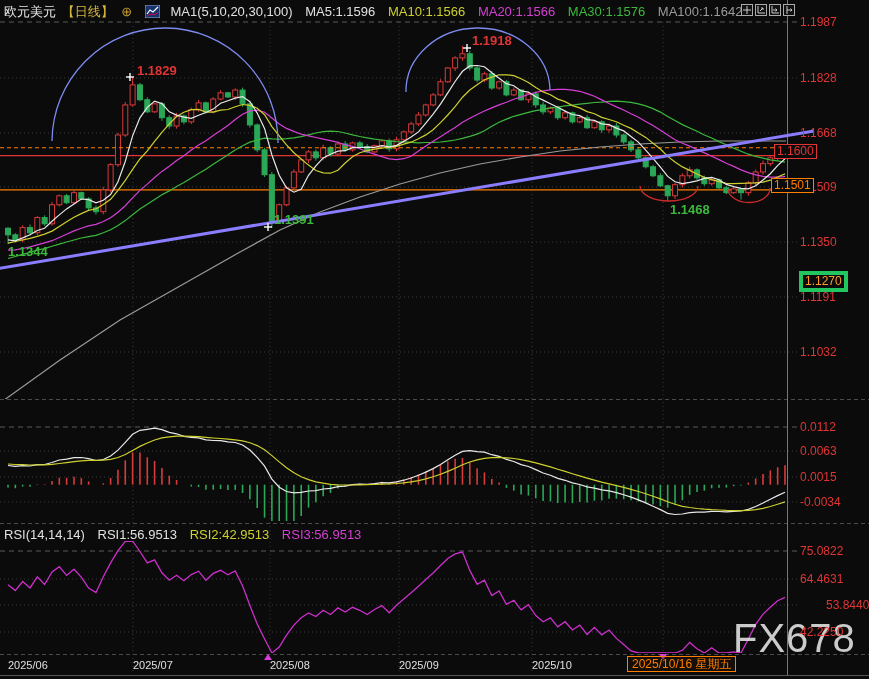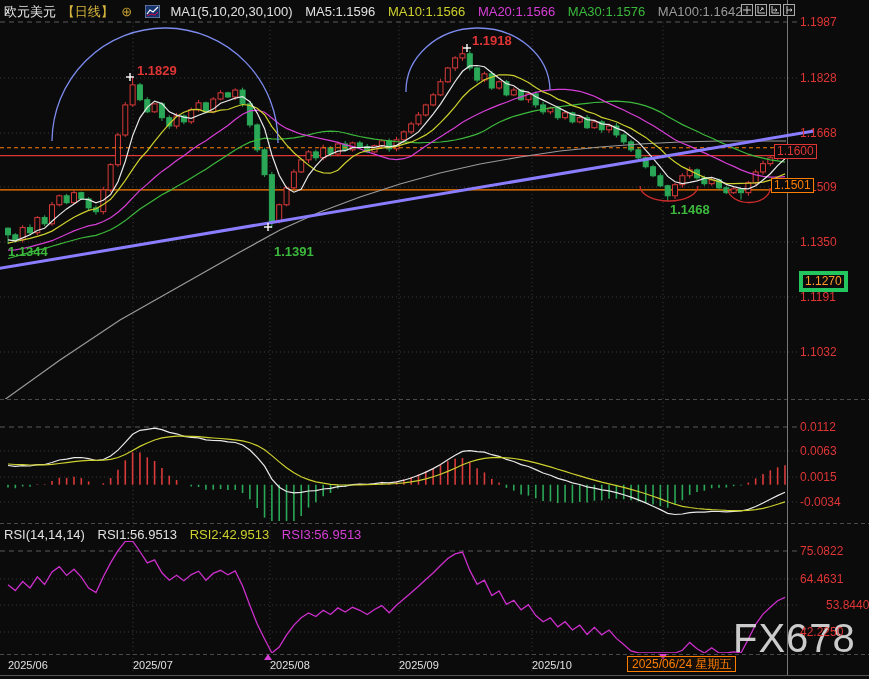--- a/index.html
+++ b/index.html
@@ -519,18 +519,18 @@
     <span class="m">RSI3:56.9513</span>
   </div>
 
   <div class="pricebox box1600">1.1600</div>
   <div class="pricebox box1501">1.1501</div>
   <div class="pricebox box1270">1.1270</div>
 
   <div class="ann ann-red" style="left:137px;top:63px">1.1829</div>
   <div class="ann ann-red" style="left:472px;top:33px">1.1918</div>
   <div class="ann ann-grn" style="left:8px;top:244px">1.1344</div>
-  <div class="ann ann-grn" style="left:274px;top:244px">1.1391</div>
+  <div class="ann ann-grn" style="left:274px;top:212px">1.1391</div>
   <div class="ann ann-grn" style="left:670px;top:202px">1.1468</div>
 
-  <div class="datebox">2025/06/24 星期五</div>
+  <div class="datebox">2025/10/16 星期五</div>
 
 </div>
 
 </body></html>

